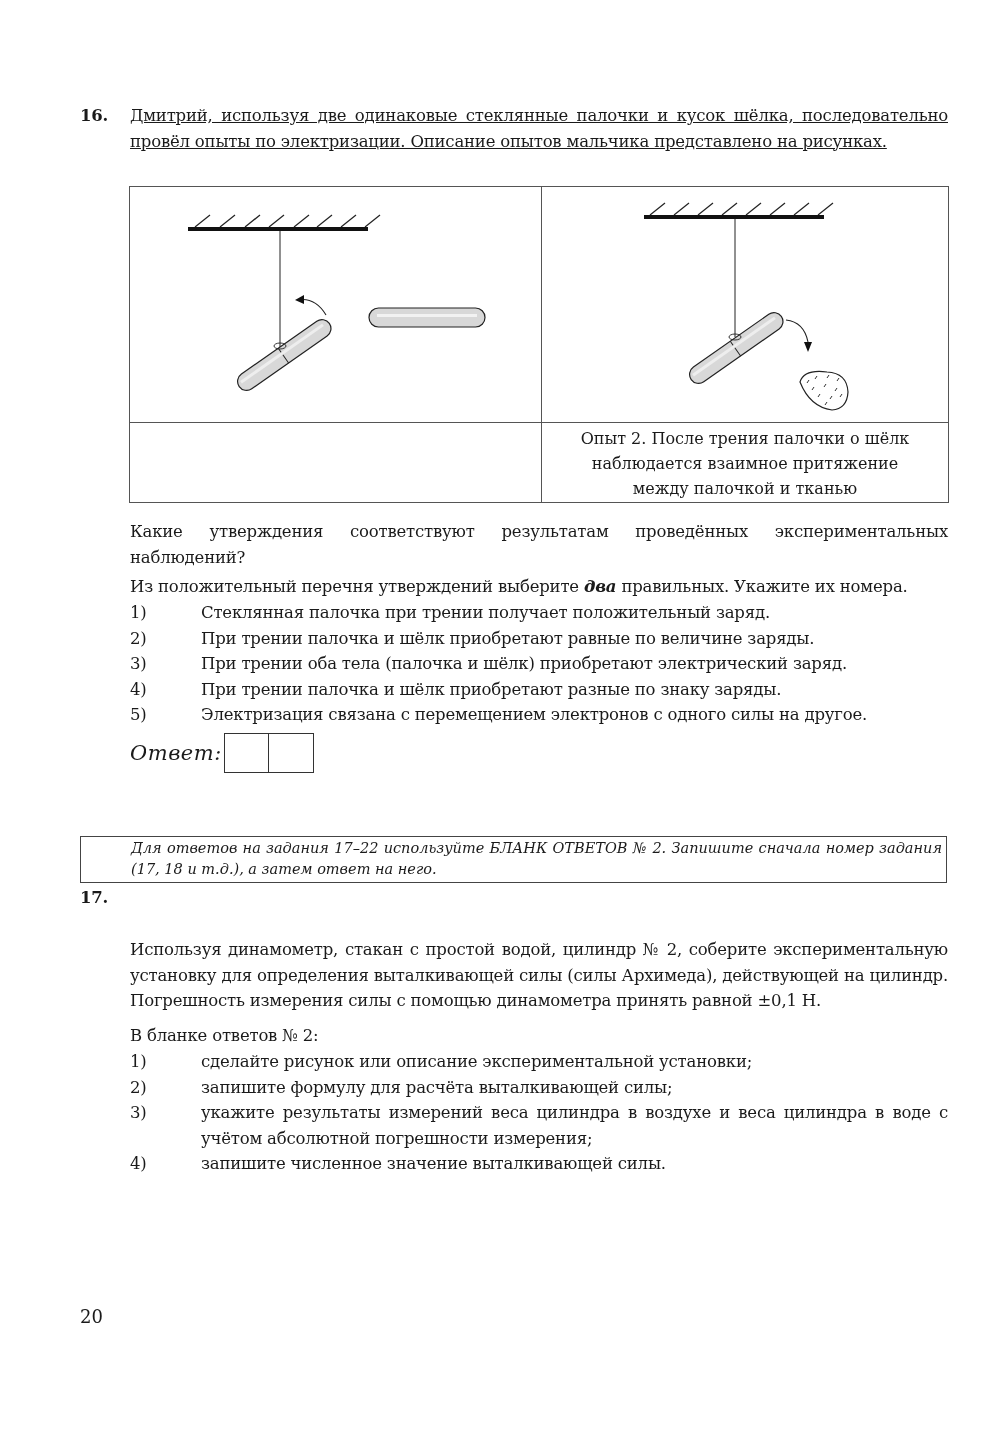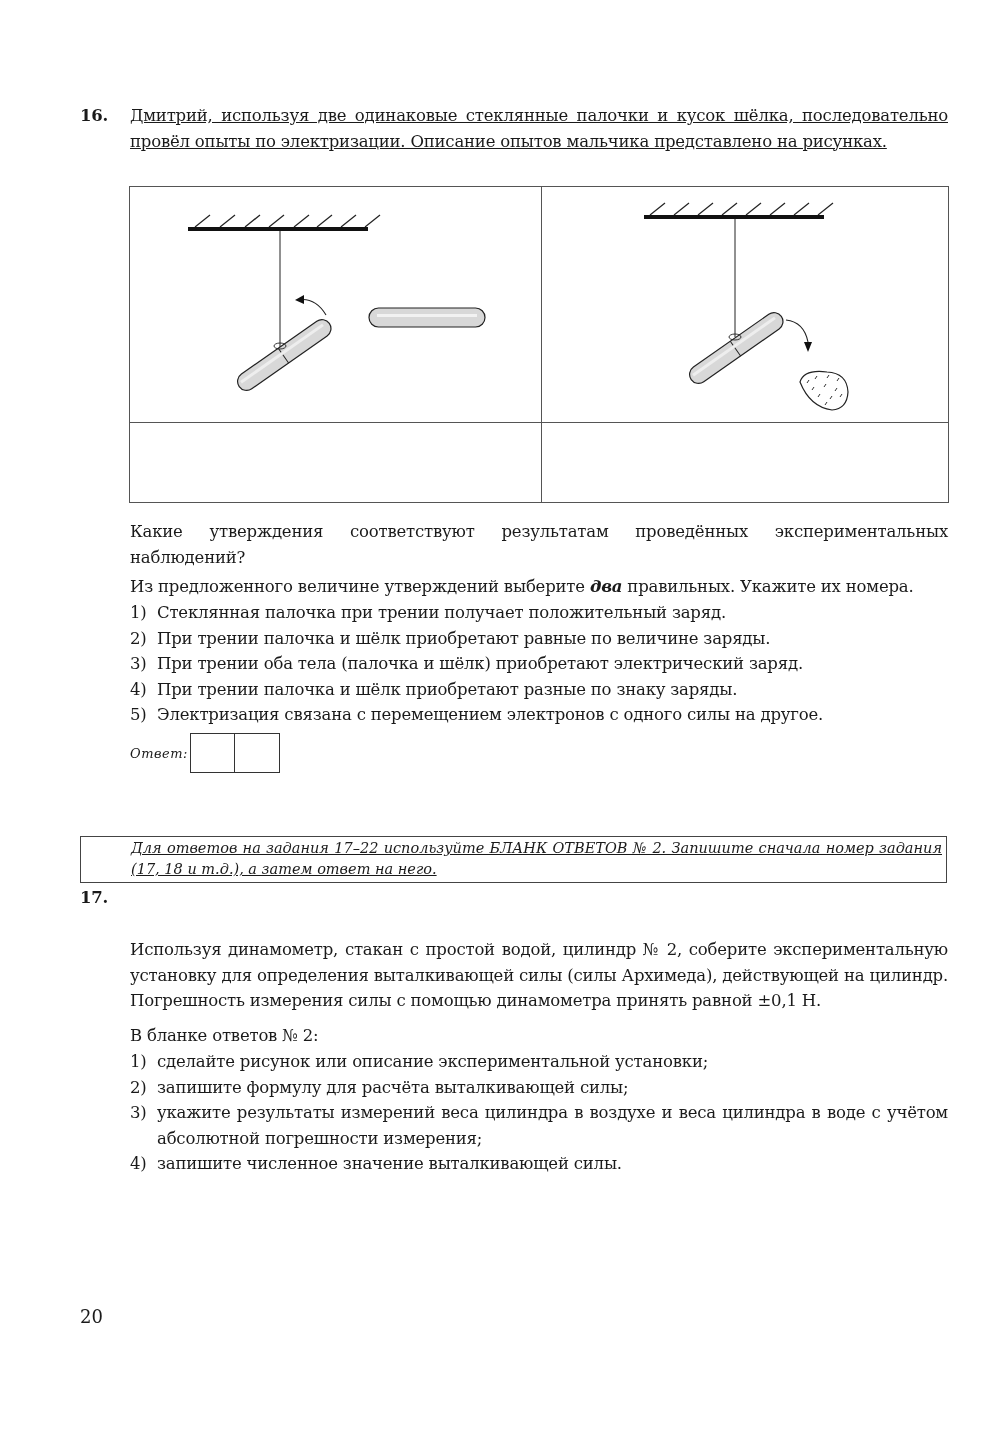--- a/index.html
+++ b/index.html
@@ -16,27 +16,27 @@
   .figtable .hline { position: absolute; left: 0; top: 235px; width: 100%; height: 1px; background: #555; }
   .cap { position: absolute; top: 236px; height: 80px; display: flex; align-items: center; justify-content: center;
          text-align: center; font-size: 16px; line-height: 25px; }
   .cap1 { left: 0; width: 411px; }
   .cap2 { left: 412px; width: 406px; }
   .fig { position: absolute; top: 0; }
   .q-block { left: 130px; width: 818px; }
   .list { left: 130px; width: 818px; margin: 0; padding: 0; list-style: none; }
   .list li { display: flex; }
   .list li .n { width: 27px; flex: 0 0 27px; }
-  .list li .t { flex: 1; }
+  .list li .t { flex: 1; margin-left: 44px; }
   .answer { left: 130px; top: 733px; display: flex; align-items: center; }
-  .answer .lbl { font-style: italic; font-size: 13px; margin-right: 2px; letter-spacing: 0.5px; }
+  .answer .lbl { font-style: italic; font-size: 21px; margin-right: 2px; letter-spacing: 0.5px; }
   .answer .box { width: 45px; height: 40px; border: 1.3px solid #333; box-sizing: border-box; }
   .answer .box + .box { border-left: none; }
   .notice { left: 80px; top: 836px; width: 867px; height: 47px; border: 1.3px solid #444; box-sizing: border-box;
-            font-style: italic; font-size: 14.5px; line-height: 21px; padding: 1px 4px 0 4px; text-align: justify; text-decoration: underline; }
+            font-style: italic; font-size: 14.5px; line-height: 21px; padding: 1px 4px 0 4px; text-align: justify; }
   .notice .indent { padding-left: 46px; }
   .pageno { left: 80px; top: 1306px; font-size: 18px; text-align: center; }
 </style>
 </head>
 <body>
 
 <div class="abs num txt q16">16.</div>
 <div class="abs txt just q16-body">Дмитрий, используя две одинаковые стеклянные палочки и кусок шёлка, последовательно провёл опыты по электризации. Описание опытов мальчика представлено на рисунках.</div>
 
 <div class="abs figtable">
@@ -101,24 +101,25 @@
         <line x1="293" y1="204" x2="295" y2="201"></line>
           <line x1="276" y1="210" x2="278" y2="207"></line>
         <line x1="288" y1="212" x2="290" y2="209"></line>
           <line x1="298" y1="210" x2="300" y2="207"></line>
         <line x1="283" y1="218" x2="285" y2="215"></line>
       </g>
     </g>
   </svg>
   <div class="vline"></div>
   <div class="hline"></div>
+  <div class="cap cap2" style="padding:0 28px;box-sizing:border-box;">Опыт 2. После трения палочки о шёлк наблюдается взаимное притяжение между палочкой и тканью</div>
 </div>
 
 <div class="abs txt just q-block" style="top:519px">Какие утверждения соответствуют результатам проведённых экспериментальных наблюдений?</div>
-<div class="abs txt q-block" style="top:574px"><span>Из предложенного величине утверждений выберите </span><b><i>два</i></b><span> правильных. Укажите их номера.</span></div>
+<div class="abs txt q-block" style="top:574px"><span>Из положительный перечня утверждений выберите </span><b><i>два</i></b><span> правильных. Укажите их номера.</span></div>
 
 <ul class="abs txt list" style="top:600px">
   <li>
       <span class="n">1)</span>
       <span class="t">Стеклянная палочка при трении получает положительный заряд.</span>
     </li>
   <li>
       <span class="n">2)</span>
       <span class="t">При трении палочка и шёлк приобретают равные по величине заряды.</span>
     </li>

